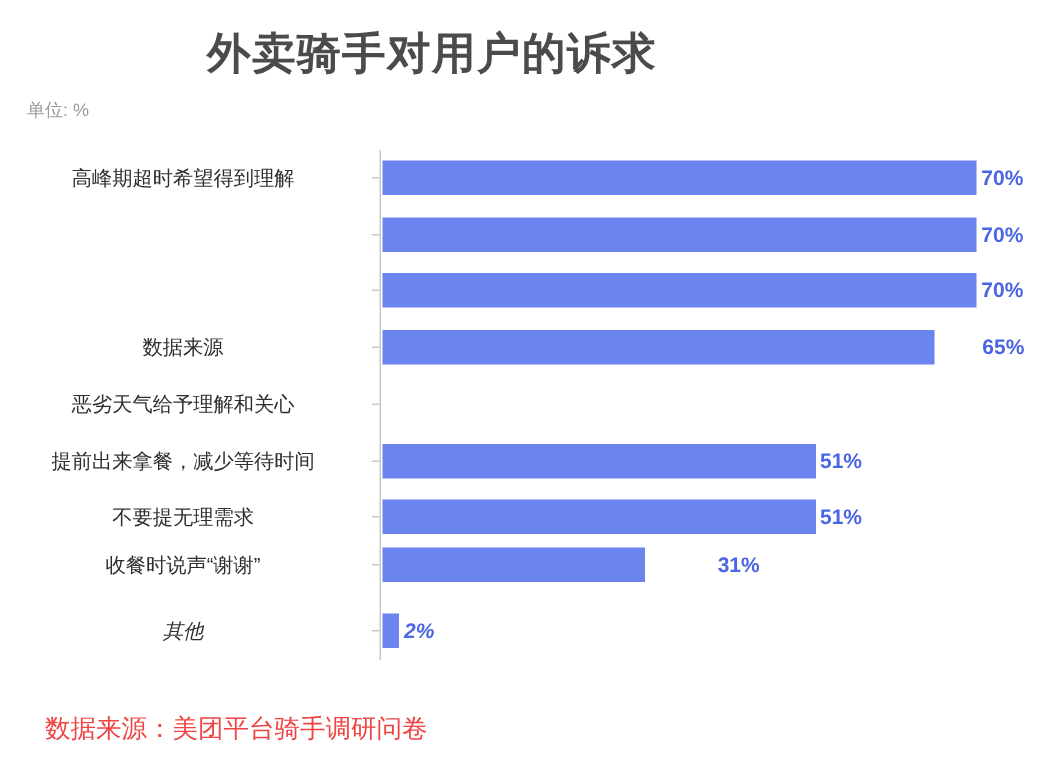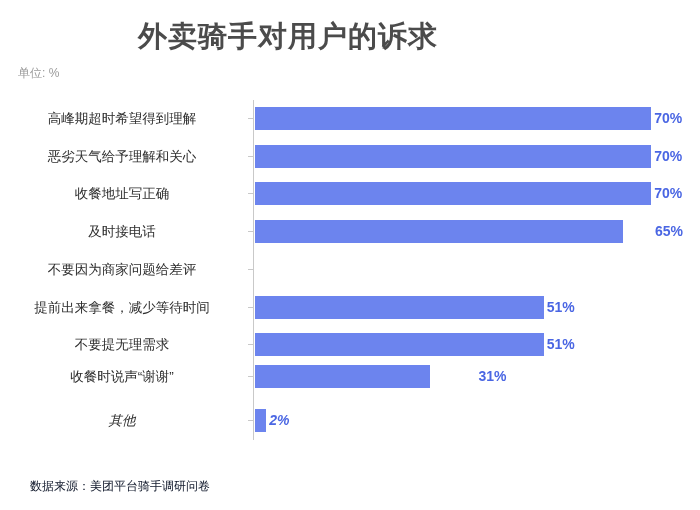--- a/index.html
+++ b/index.html
@@ -126,22 +126,22 @@
     color: #4a66e3;
     white-space: nowrap;
     padding-left: 3px;
   }
 
   
   .source-note {
     position: absolute;
     left: 30px;
     top: 476px;
-    font-size: 12px;
-    color: #0f172a;
+    font-size: 17px;
+    color: #ef4444;
     line-height: 20px;
     white-space: nowrap;
   }
 </style>
 </head>
 <body>
 
 <div id="chart-root">
 
   <div class="chart-title">外卖骑手对用户的诉求</div>
@@ -153,45 +153,43 @@
     <div class="rows" id="rows">
         <div class="bar-row" style="top: 0px;">
           <div class="cat-label">高峰期超时希望得到理解</div>
           <div class="tick"></div>
           <div class="bar-wrap" style="width: 396.2px;">
             <div class="bar" style="width: 396.2px; background: rgb(108, 132, 238);"></div>
             <div class="bar-value" style="left: 396.2px; color: rgb(74, 102, 227);">70%</div>
           </div>
         </div>
         <div class="bar-row" style="top: 37.7px;">
-          <div class="cat-label">恶劣天气给予理解和关心</div>
           <div class="tick"></div>
           <div class="bar-wrap" style="width: 396.2px;">
             <div class="bar" style="width: 396.2px; background: rgb(108, 132, 238);"></div>
             <div class="bar-value" style="left: 396.2px; color: rgb(74, 102, 227);">70%</div>
           </div>
         </div>
         <div class="bar-row" style="top: 75.4px;">
-          <div class="cat-label">收餐地址写正确</div>
           <div class="tick"></div>
           <div class="bar-wrap" style="width: 396.2px;">
             <div class="bar" style="width: 396.2px; background: rgb(108, 132, 238);"></div>
             <div class="bar-value" style="left: 396.2px; color: rgb(74, 102, 227);">70%</div>
           </div>
         </div>
         <div class="bar-row" style="top: 113.1px;">
-          <div class="cat-label">及时接电话</div>
+          <div class="cat-label">数据来源</div>
           <div class="tick"></div>
           <div class="bar-wrap" style="width: 367.9px;">
             <div class="bar" style="width: 367.9px; background: rgb(108, 132, 238);"></div>
             <div class="bar-value" style="left: 367.9px; color: rgb(74, 102, 227); padding-left: 32px;">65%</div>
           </div>
         </div>
         <div class="bar-row" style="top: 150.8px;">
-          <div class="cat-label">不要因为商家问题给差评</div>
+          <div class="cat-label">恶劣天气给予理解和关心</div>
           <div class="tick"></div>
         </div>
         <div class="bar-row" style="top: 188.5px;">
           <div class="cat-label">提前出来拿餐，减少等待时间</div>
           <div class="tick"></div>
           <div class="bar-wrap" style="width: 288.66px;">
             <div class="bar" style="width: 288.66px; background: rgb(108, 132, 238);"></div>
             <div class="bar-value" style="left: 288.66px; color: rgb(74, 102, 227);">51%</div>
           </div>
         </div>

